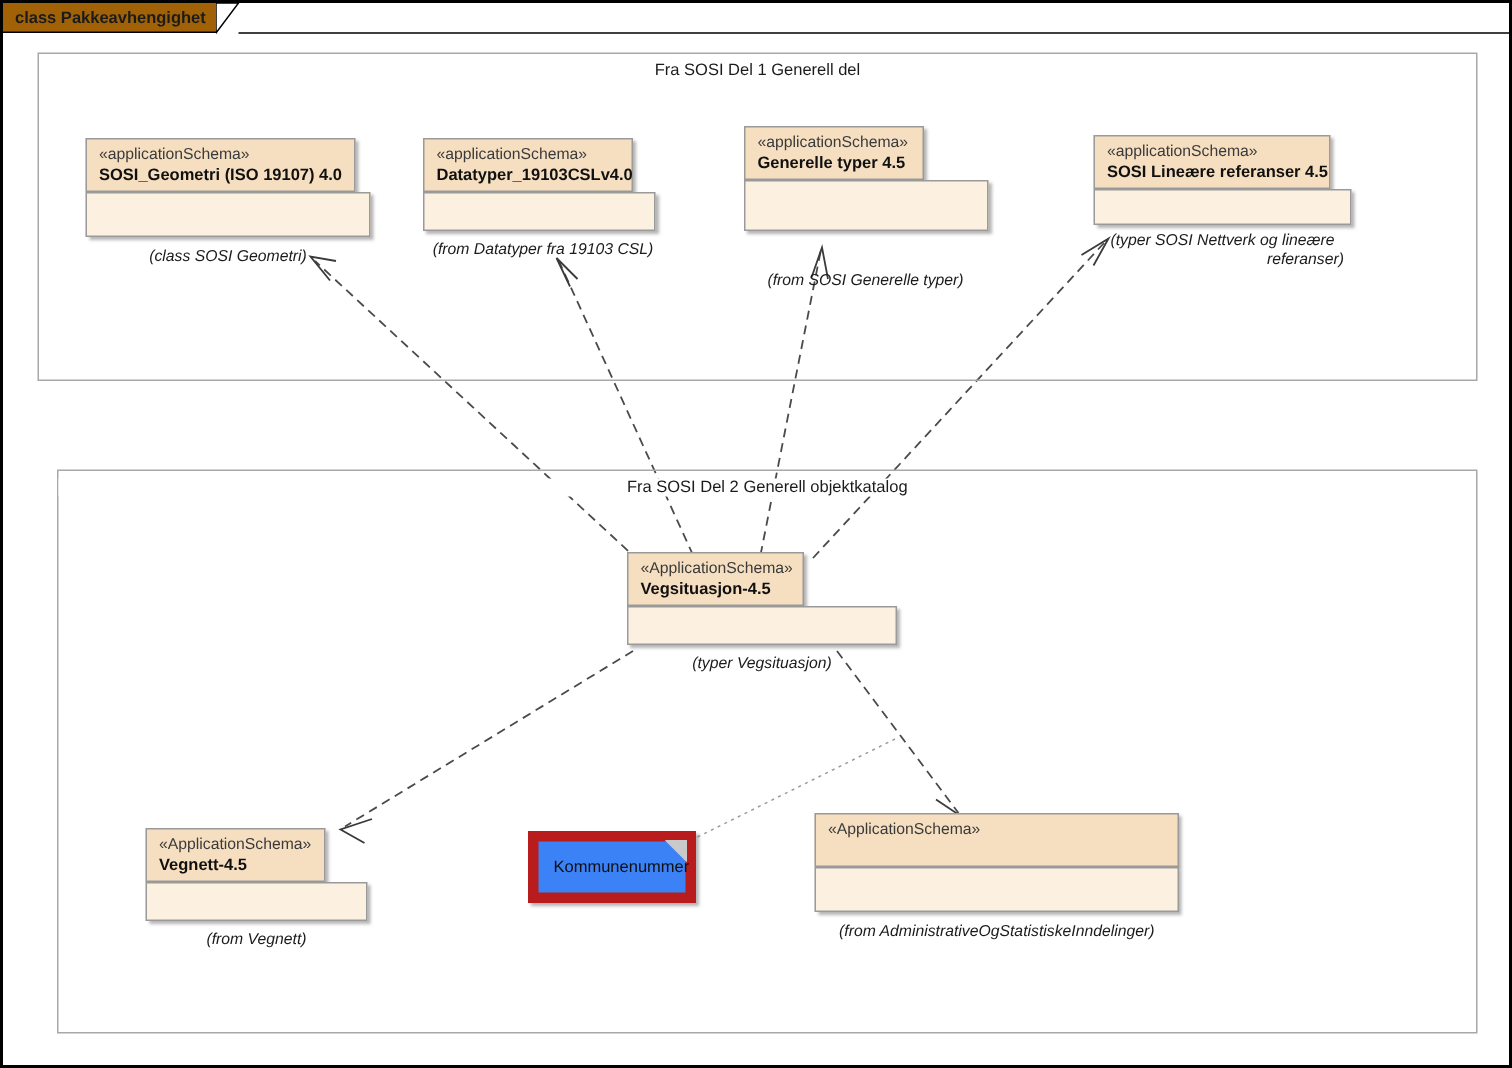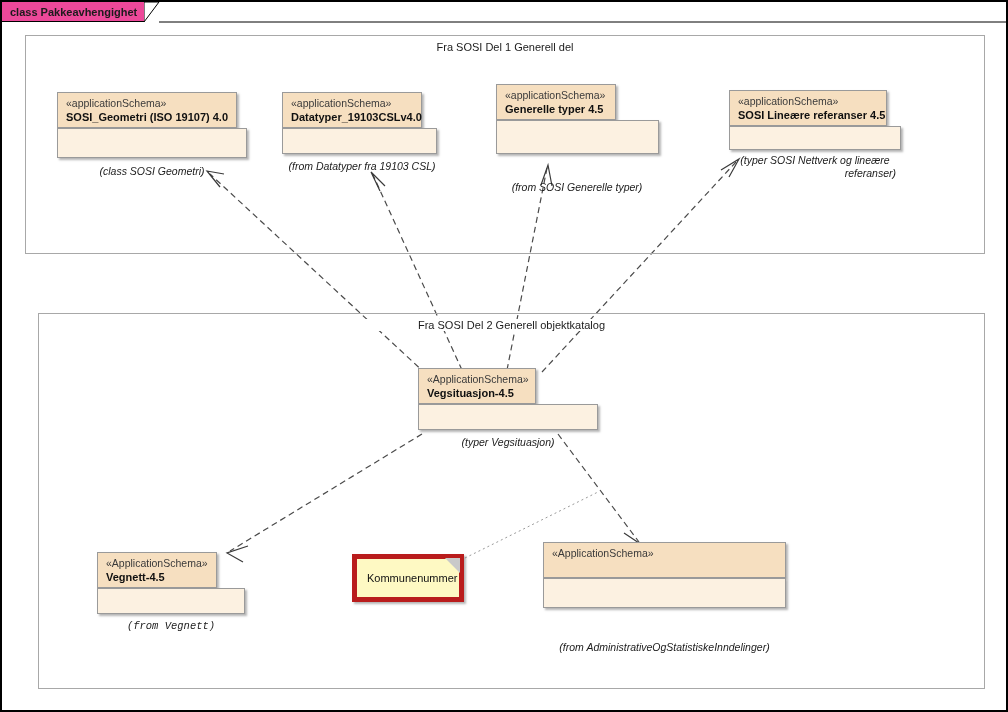--- a/index.html
+++ b/index.html
@@ -1,21 +1,21 @@
 <!DOCTYPE html>
 <html><head>
 <meta charset="utf-8">
 <style>
   html,body{margin:0;padding:0;background:#ffffff;}
   body{width:1008px;height:712px;font-family:"Liberation Sans",sans-serif;}
   #canvas{position:relative;width:1008px;height:712px;box-sizing:border-box;border:2px solid #000;background:#fff;overflow:hidden;}
 
   
   #title-tab{position:absolute;left:0;top:0;height:20px;box-sizing:border-box;
-     border-right:0;border-bottom:1px solid #000;background:#ec4899;display:flex;align-items:center;}
+     border-right:0;border-bottom:1px solid #000;background:#a16207;display:flex;align-items:center;}
   #title-tab .tab-body{height:20px;display:flex;align-items:center;padding:0 6px 0 8px;
      font-size:11px;font-weight:bold;color:#1b1b1b;white-space:nowrap;}
 
   
   .frame{position:absolute;border:1px solid #a8a8a8;background:transparent;box-sizing:border-box;}
   .frame-label{position:absolute;text-align:center;font-size:11px;color:#1b1b1b;
      white-space:nowrap;background:#fff;padding:0 4px;}
 
   
   .pkg{position:absolute;}
@@ -23,21 +23,21 @@
      border:1px solid #9a9a9a;background:#f6dfc0;padding:4px 8px 3px 8px;
      box-shadow:2px 2px 2px rgba(120,120,120,.55);}
   .pkg .stereo{font-size:10.5px;color:#3a3a3a;line-height:13px;white-space:nowrap;}
   .pkg .pname{font-size:11px;font-weight:bold;color:#101010;line-height:14px;white-space:nowrap;}
   .pkg .bodybox{position:absolute;box-sizing:border-box;border:1px solid #9a9a9a;
      background:#fcf1e1;box-shadow:2px 2px 2px rgba(120,120,120,.55);}
   .pkg .frommark{position:absolute;font-size:10.5px;font-style:italic;color:#1b1b1b;
      text-align:center;line-height:13px;}
 
   
-  .note{position:absolute;box-sizing:border-box;background:#fef9c3;border:5px solid #b91c1c;
+  .note{position:absolute;box-sizing:border-box;background:#3b82f6;border:7px solid #b91c1c;
      box-shadow:2px 2px 2px rgba(120,120,120,.55);}
   .note .fold{position:absolute;right:-1px;top:-1px;width:14px;height:14px;
      background:#c9c9c9;border-left:1px solid #9a9a9a;border-bottom:1px solid #9a9a9a;
      clip-path:polygon(0 0,100% 100%,100% 0);}
   .note .ntext{position:absolute;left:10px;top:50%;transform:translateY(-50%);
      font-size:11px;color:#101010;white-space:nowrap;}
 
   
   #wires{position:absolute;left:0;top:0;width:1008px;height:712px;pointer-events:none;}
   .dep{stroke:#4a4a4a;stroke-width:1.2;fill:none;stroke-dasharray:6 4;}
@@ -143,29 +143,29 @@
     <div class="bodybox" style="left:416px;top:402px;width:180px;height:26px;"></div>
     <div class="frommark" style="left:416px;top:434px;width:180px;">(typer Vegsituasjon)</div>
   </div>
 
   <div class="pkg" style="left:0;top:0;">
     <div class="tabbox" style="left:95px;top:550px;width:120px;height:36px;">
       <div class="stereo">«ApplicationSchema»</div>
       <div class="pname">Vegnett-4.5</div>
     </div>
     <div class="bodybox" style="left:95px;top:586px;width:148px;height:26px;"></div>
-    <div class="frommark" style="left:95px;top:618px;width:148px;font-family:Liberation Mono, monospace;">(from Vegnett)</div>
+    <div class="frommark" style="left:95px;top:618px;width:148px;">(from Vegnett)</div>
   </div>
 
   <div class="pkg" style="left:0;top:0;">
     <div class="tabbox" style="left:541px;top:540px;width:243px;height:36px;">
       <div class="stereo">«ApplicationSchema»</div>
     </div>
     <div class="bodybox" style="left:541px;top:576px;width:243px;height:30px;"></div>
-    <div class="frommark" style="left:541px;top:613px;width:243px;margin-top:26px;">(from AdministrativeOgStatistiskeInndelinger)</div>
+    <div class="frommark" style="left:541px;top:613px;width:243px;">(from AdministrativeOgStatistiskeInndelinger)</div>
   </div>
 
   <div class="note" style="left:350px;top:552px;width:112px;height:48px;">
     <div class="fold"></div>
     <div class="ntext">Kommunenummer</div>
   </div>
 
 <svg width="16" height="21" style="position: absolute; left: 142px; top: 0px;">
       <path d="M0,0 L15,0 L0,20 L0,0 Z" fill="#ffffff" stroke="#000000" stroke-width="1"></path>
     </svg>

